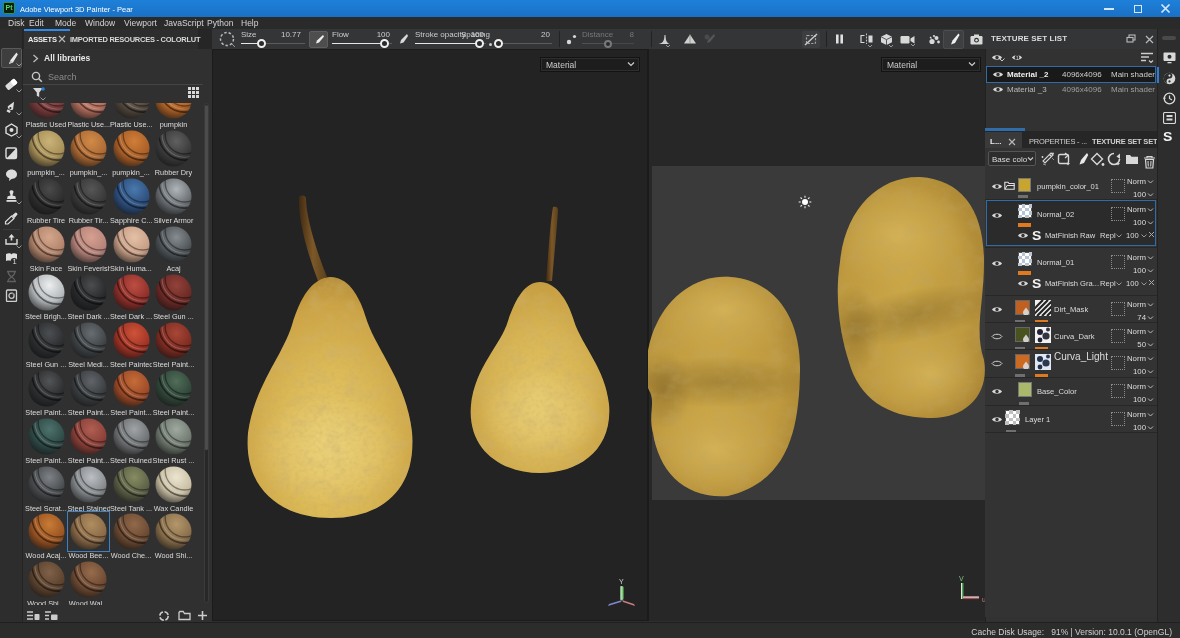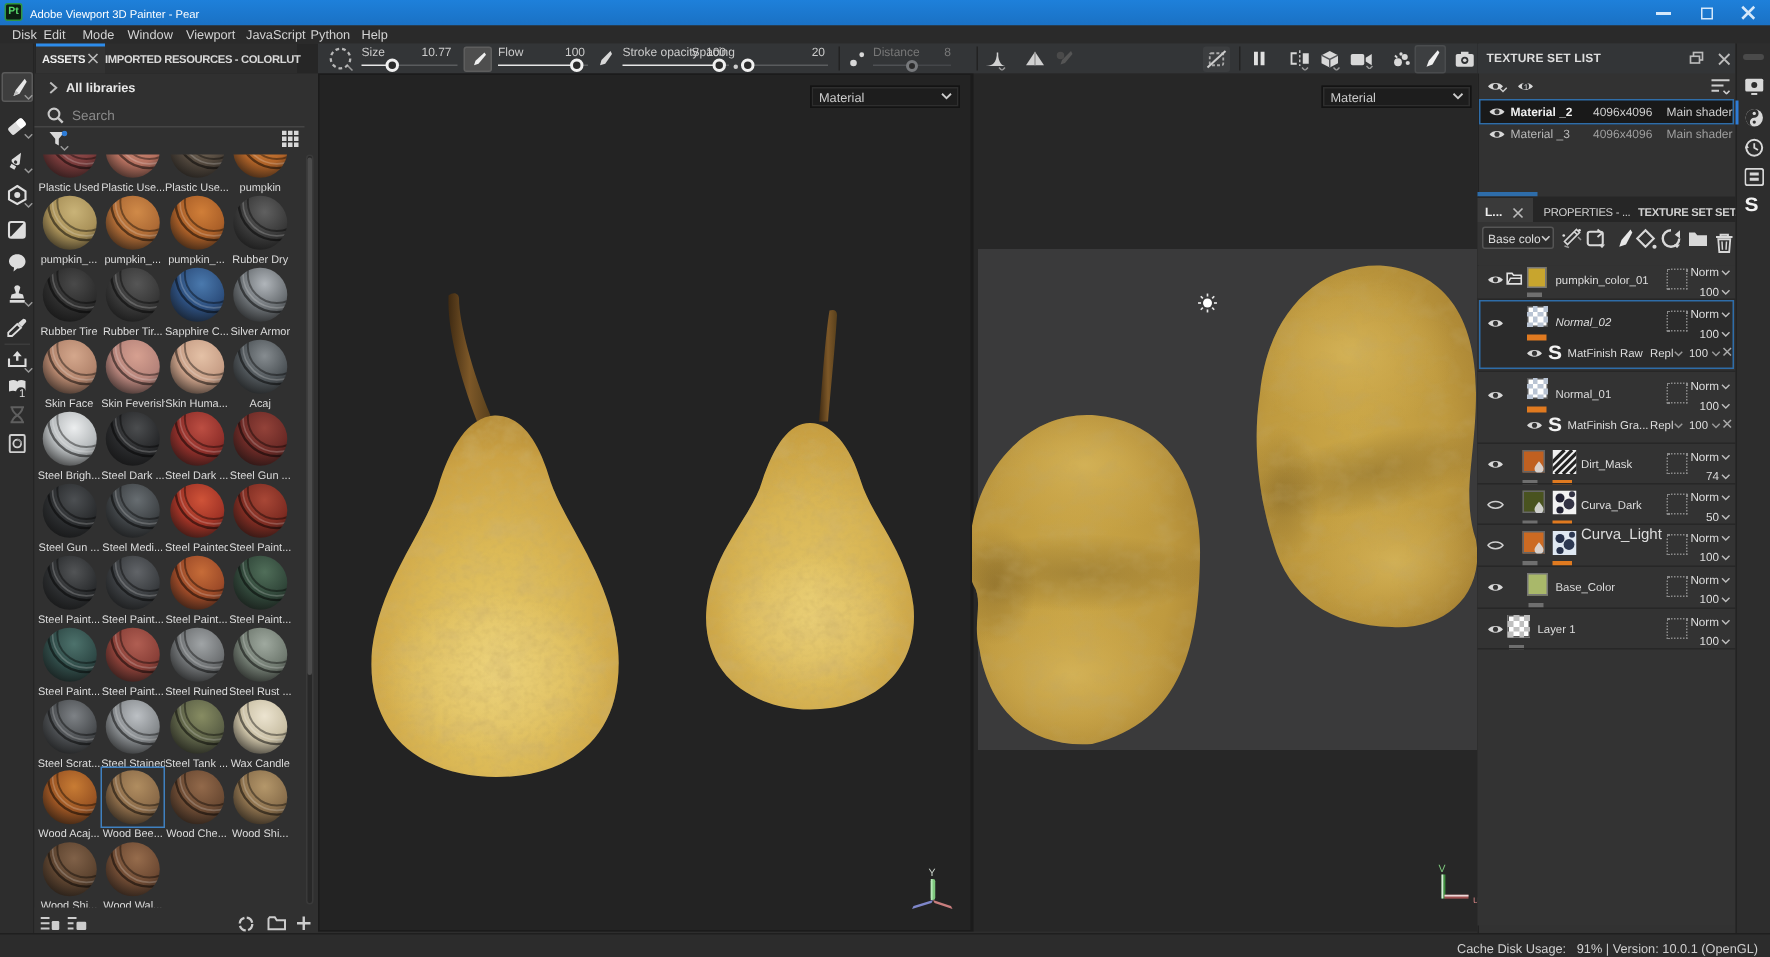--- a/index.html
+++ b/index.html
@@ -1314,21 +1314,21 @@
       <div style="position:absolute;left:2.5px;top:-1.0px;width:3.5px;height:3.5px;background:#b9c4d4;"></div>
       <div style="position:absolute;left:9.5px;top:-1.0px;width:3.5px;height:3.5px;background:#b9c4d4;"></div>
       <div style="position:absolute;left:-1.0px;top:2.5px;width:3.5px;height:3.5px;background:#b9c4d4;"></div>
       <div style="position:absolute;left:6.0px;top:2.5px;width:3.5px;height:3.5px;background:#b9c4d4;"></div>
       <div style="position:absolute;left:2.5px;top:6.0px;width:3.5px;height:3.5px;background:#b9c4d4;"></div>
       <div style="position:absolute;left:9.5px;top:6.0px;width:3.5px;height:3.5px;background:#b9c4d4;"></div>
       <div style="position:absolute;left:-1.0px;top:9.5px;width:3.5px;height:3.5px;background:#b9c4d4;"></div>
       <div style="position:absolute;left:6.0px;top:9.5px;width:3.5px;height:3.5px;background:#b9c4d4;"></div>
     </div>
 <div class="abs" style="left:1018px;top:223.0px;width:13px;height:3.5px;background:#e07a20;"></div>
-<div class="t" style="left:1037px;top:209.5px;font-size:7.6px;color:#ddd;font-style:italic;">Normal_02</div>
+<div class="t" style="left:1037px;top:209.5px;font-size:7.6px;color:#ddd;">Normal_02</div>
 <div class="abs" style="left:1111px;top:206.5px;width:14px;height:14px;border:1px dotted #8a8a8a;"></div>
 <div class="t" style="left:1122px;top:204.5px;width:24px;text-align:right;font-size:7.8px;color:#ddd;">Norm</div>
     <svg class="abs" style="left:1147px;top:207.5px;" width="7" height="5">
       <path d="M1,0.5 L3.5,3 L6,0.5" stroke="#bbb" stroke-width="1" fill="none"></path>
     </svg>
     <div class="t" style="left:1122px;top:217.5px;width:24px;text-align:right;font-size:7.8px;color:#ddd;">100</div>
     <svg class="abs" style="left:1147px;top:220.5px;" width="7" height="5">
       <path d="M1,0.5 L3.5,3 L6,0.5" stroke="#bbb" stroke-width="1" fill="none"></path>
     </svg>
 <svg class="abs" style="left:1017px;top:231.0px;" width="12" height="9">

